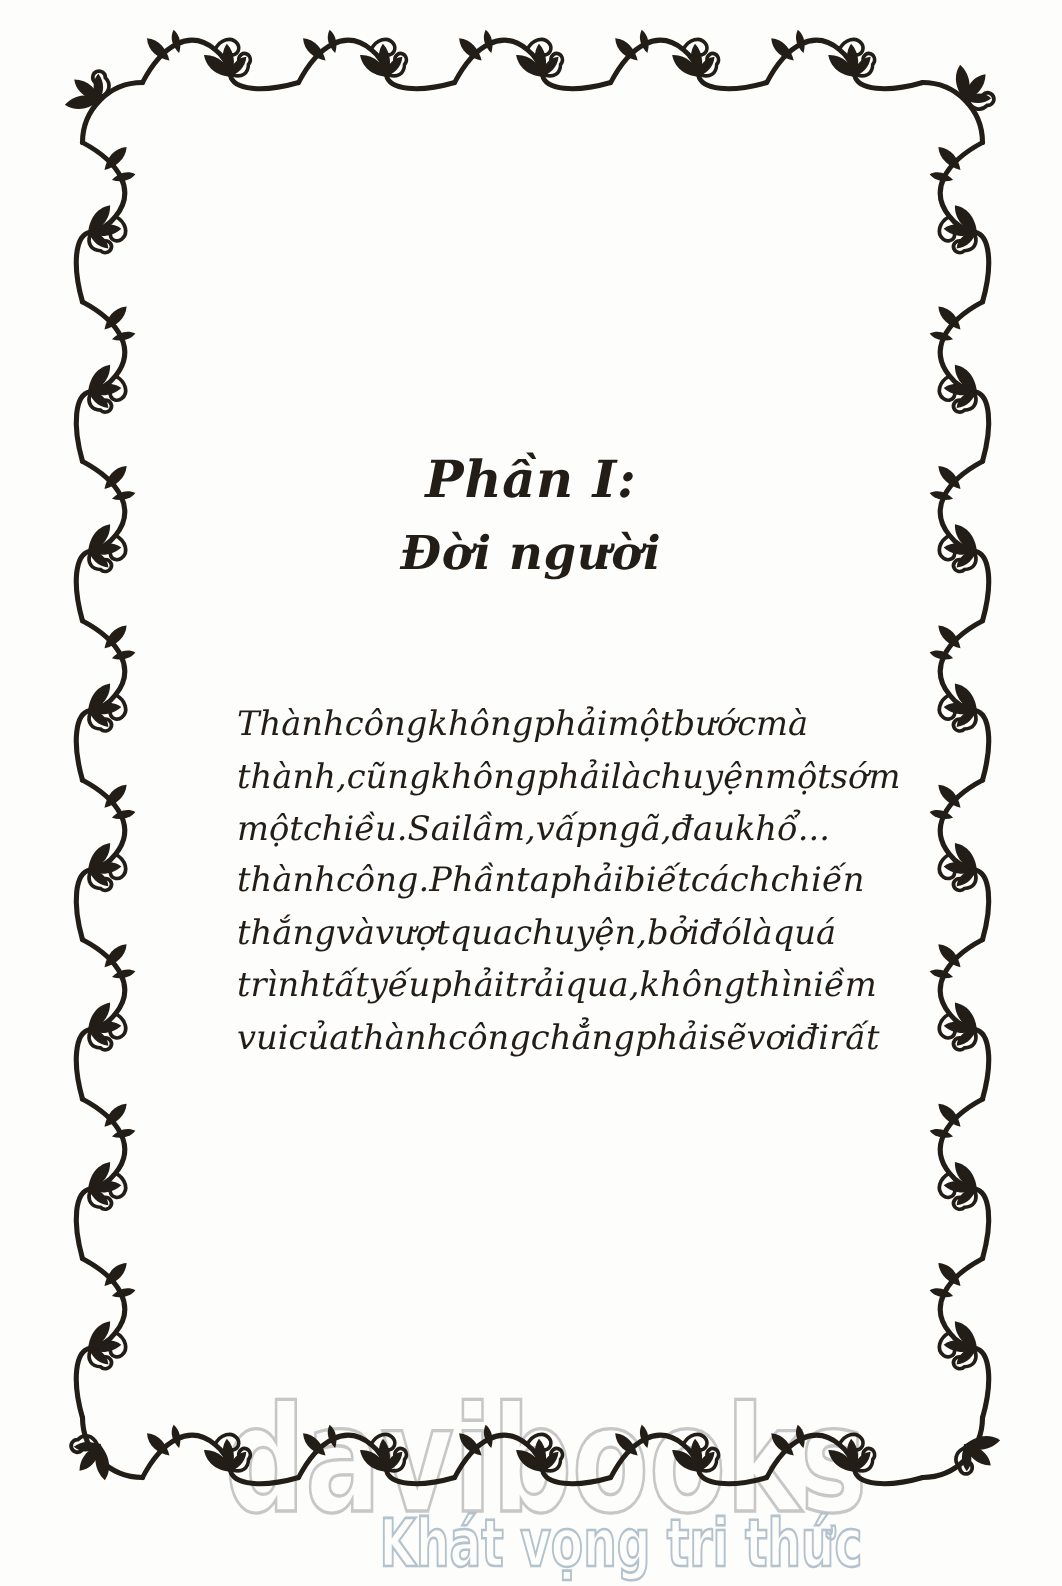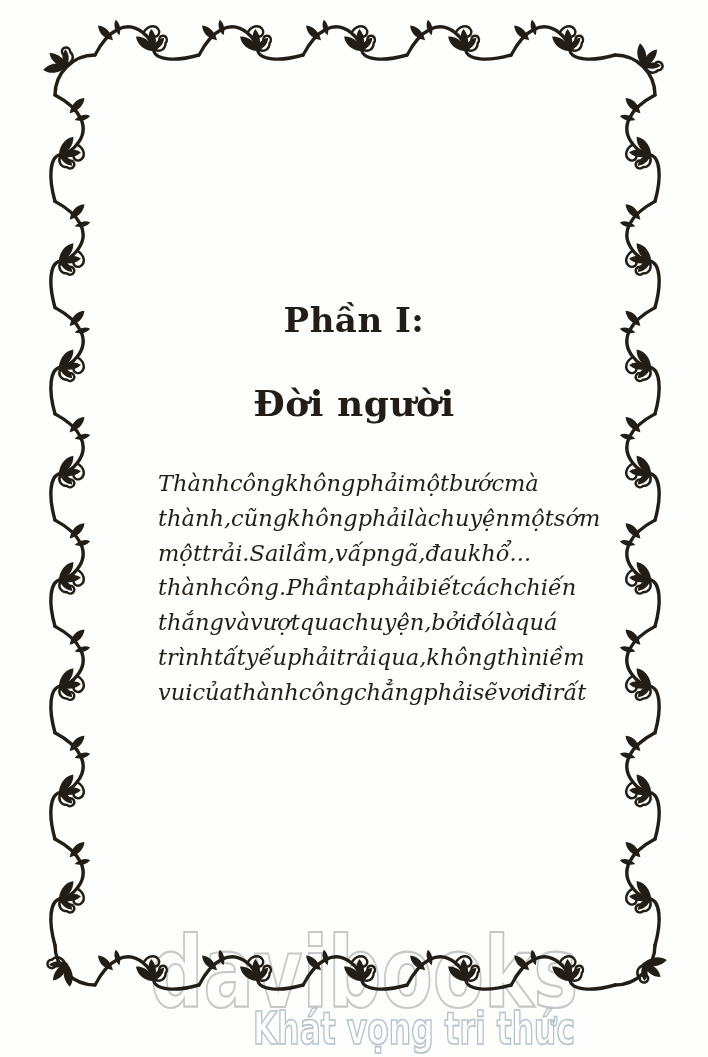--- a/index.html
+++ b/index.html
@@ -32,25 +32,25 @@
 
   
   .border-svg{position:absolute;left:0;top:0;width:708px;height:1057px;}
   .ink-line{fill:none;stroke:var(--ink);stroke-width:3.4;stroke-linecap:round;}
   .thin{stroke-width:2.5;}
   .ink-fill{fill:var(--ink);stroke:none;}
 
   
   .title{
     position:absolute;left:0;top:298px;width:708px;
-    text-align:center;font-weight:bold;
+    text-align:center;font-weight:bold;font-style:italic;
     letter-spacing:.5px;
   }
   .t1{font-size:34px;height:52px;line-height:44px;}
-  .t2{font-size:36px;height:39px;line-height:39px;margin-top:34px;}
+  .t2{font-size:31px;height:39px;line-height:39px;}
 
   
   .body-par{
     position:absolute;left:158px;top:466px;width:404px;
     font-style:italic;font-size:22.5px;
   }
   .body-line{height:34.8px;line-height:34.8px;white-space:nowrap;}
   .body-line.just{display:flex;}
 </style>
 </head>
@@ -83,21 +83,21 @@
         <span>cũng</span>
         <span>không</span>
         <span>phải</span>
         <span>là</span>
         <span>chuyện</span>
         <span>một</span>
         <span>sớm</span>
       </div>
       <div class="body-line just">
         <span>một</span>
-        <span>trải.</span>
+        <span>chiều.</span>
         <span>Sai</span>
         <span>lầm,</span>
         <span>vấp</span>
         <span>ngã,</span>
         <span>đau</span>
         <span>khổ...</span>
       </div>
       <div class="body-line just">
         <span>thành</span>
         <span>công.</span>

